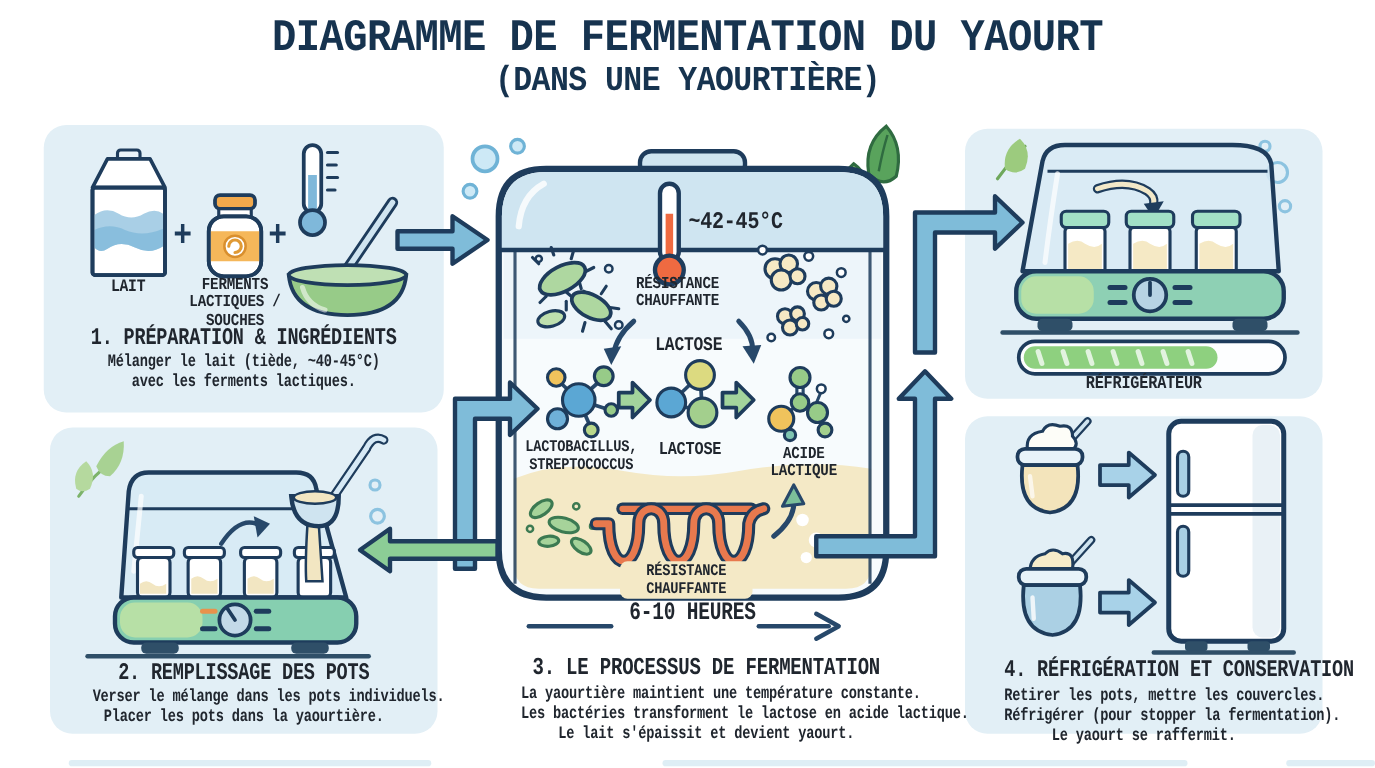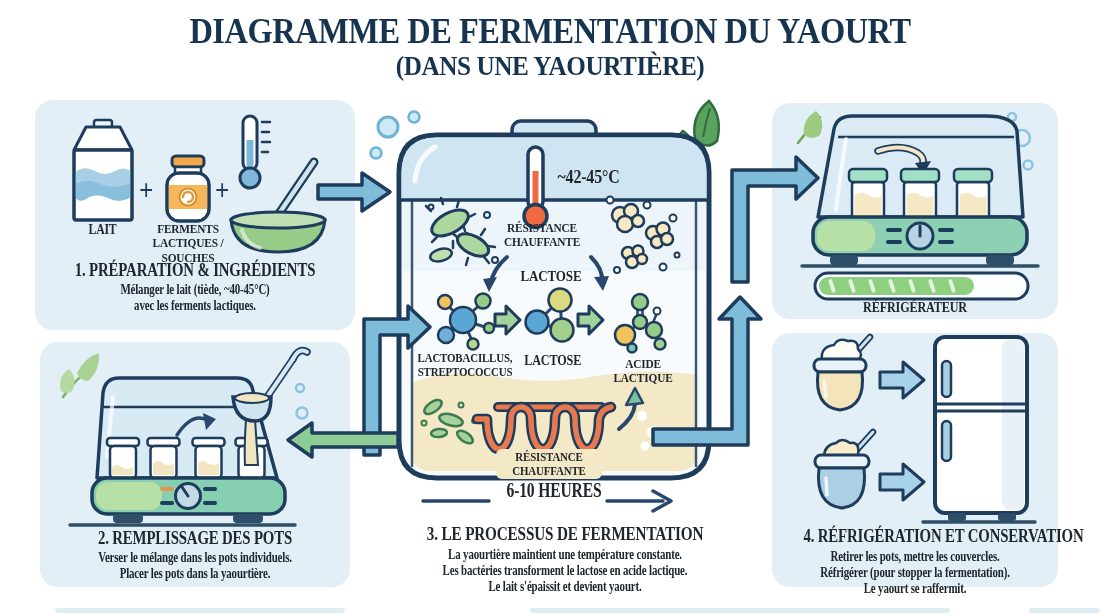--- a/index.html
+++ b/index.html
@@ -1,17 +1,17 @@
 <!DOCTYPE html>
 <html><head>
 <meta charset="utf-8">
 <style>
   html,body{margin:0;padding:0;background:#ffffff;}
   #stage{position:relative;width:1100px;height:614px;background:#ffffff;overflow:hidden;
-         font-family:Liberation Serif, serif;}
+         font-family:Liberation Mono, monospace;}
   .panel{position:absolute;background:#e2eff6;border-radius:18px;}
   .t{position:absolute;font-weight:bold;color:#20262e;text-align:center;line-height:1.07;letter-spacing:-0.2px;}
   .nw{white-space:nowrap;}
   .cx{transform:scaleX(0.84);}
   .cx2{transform:scaleX(0.78);}
   .title{left:0;width:1100px;color:#16334f;transform:scaleX(0.9);letter-spacing:-0.5px;}
   .chip{position:absolute;background:#f4e9c6;border-radius:6px;z-index:6;}
   .bar{position:absolute;height:5px;background:#d8ebf3;border-radius:3px;opacity:.85;}
   svg{position:absolute;overflow:visible;}
   .z5{z-index:5;}

